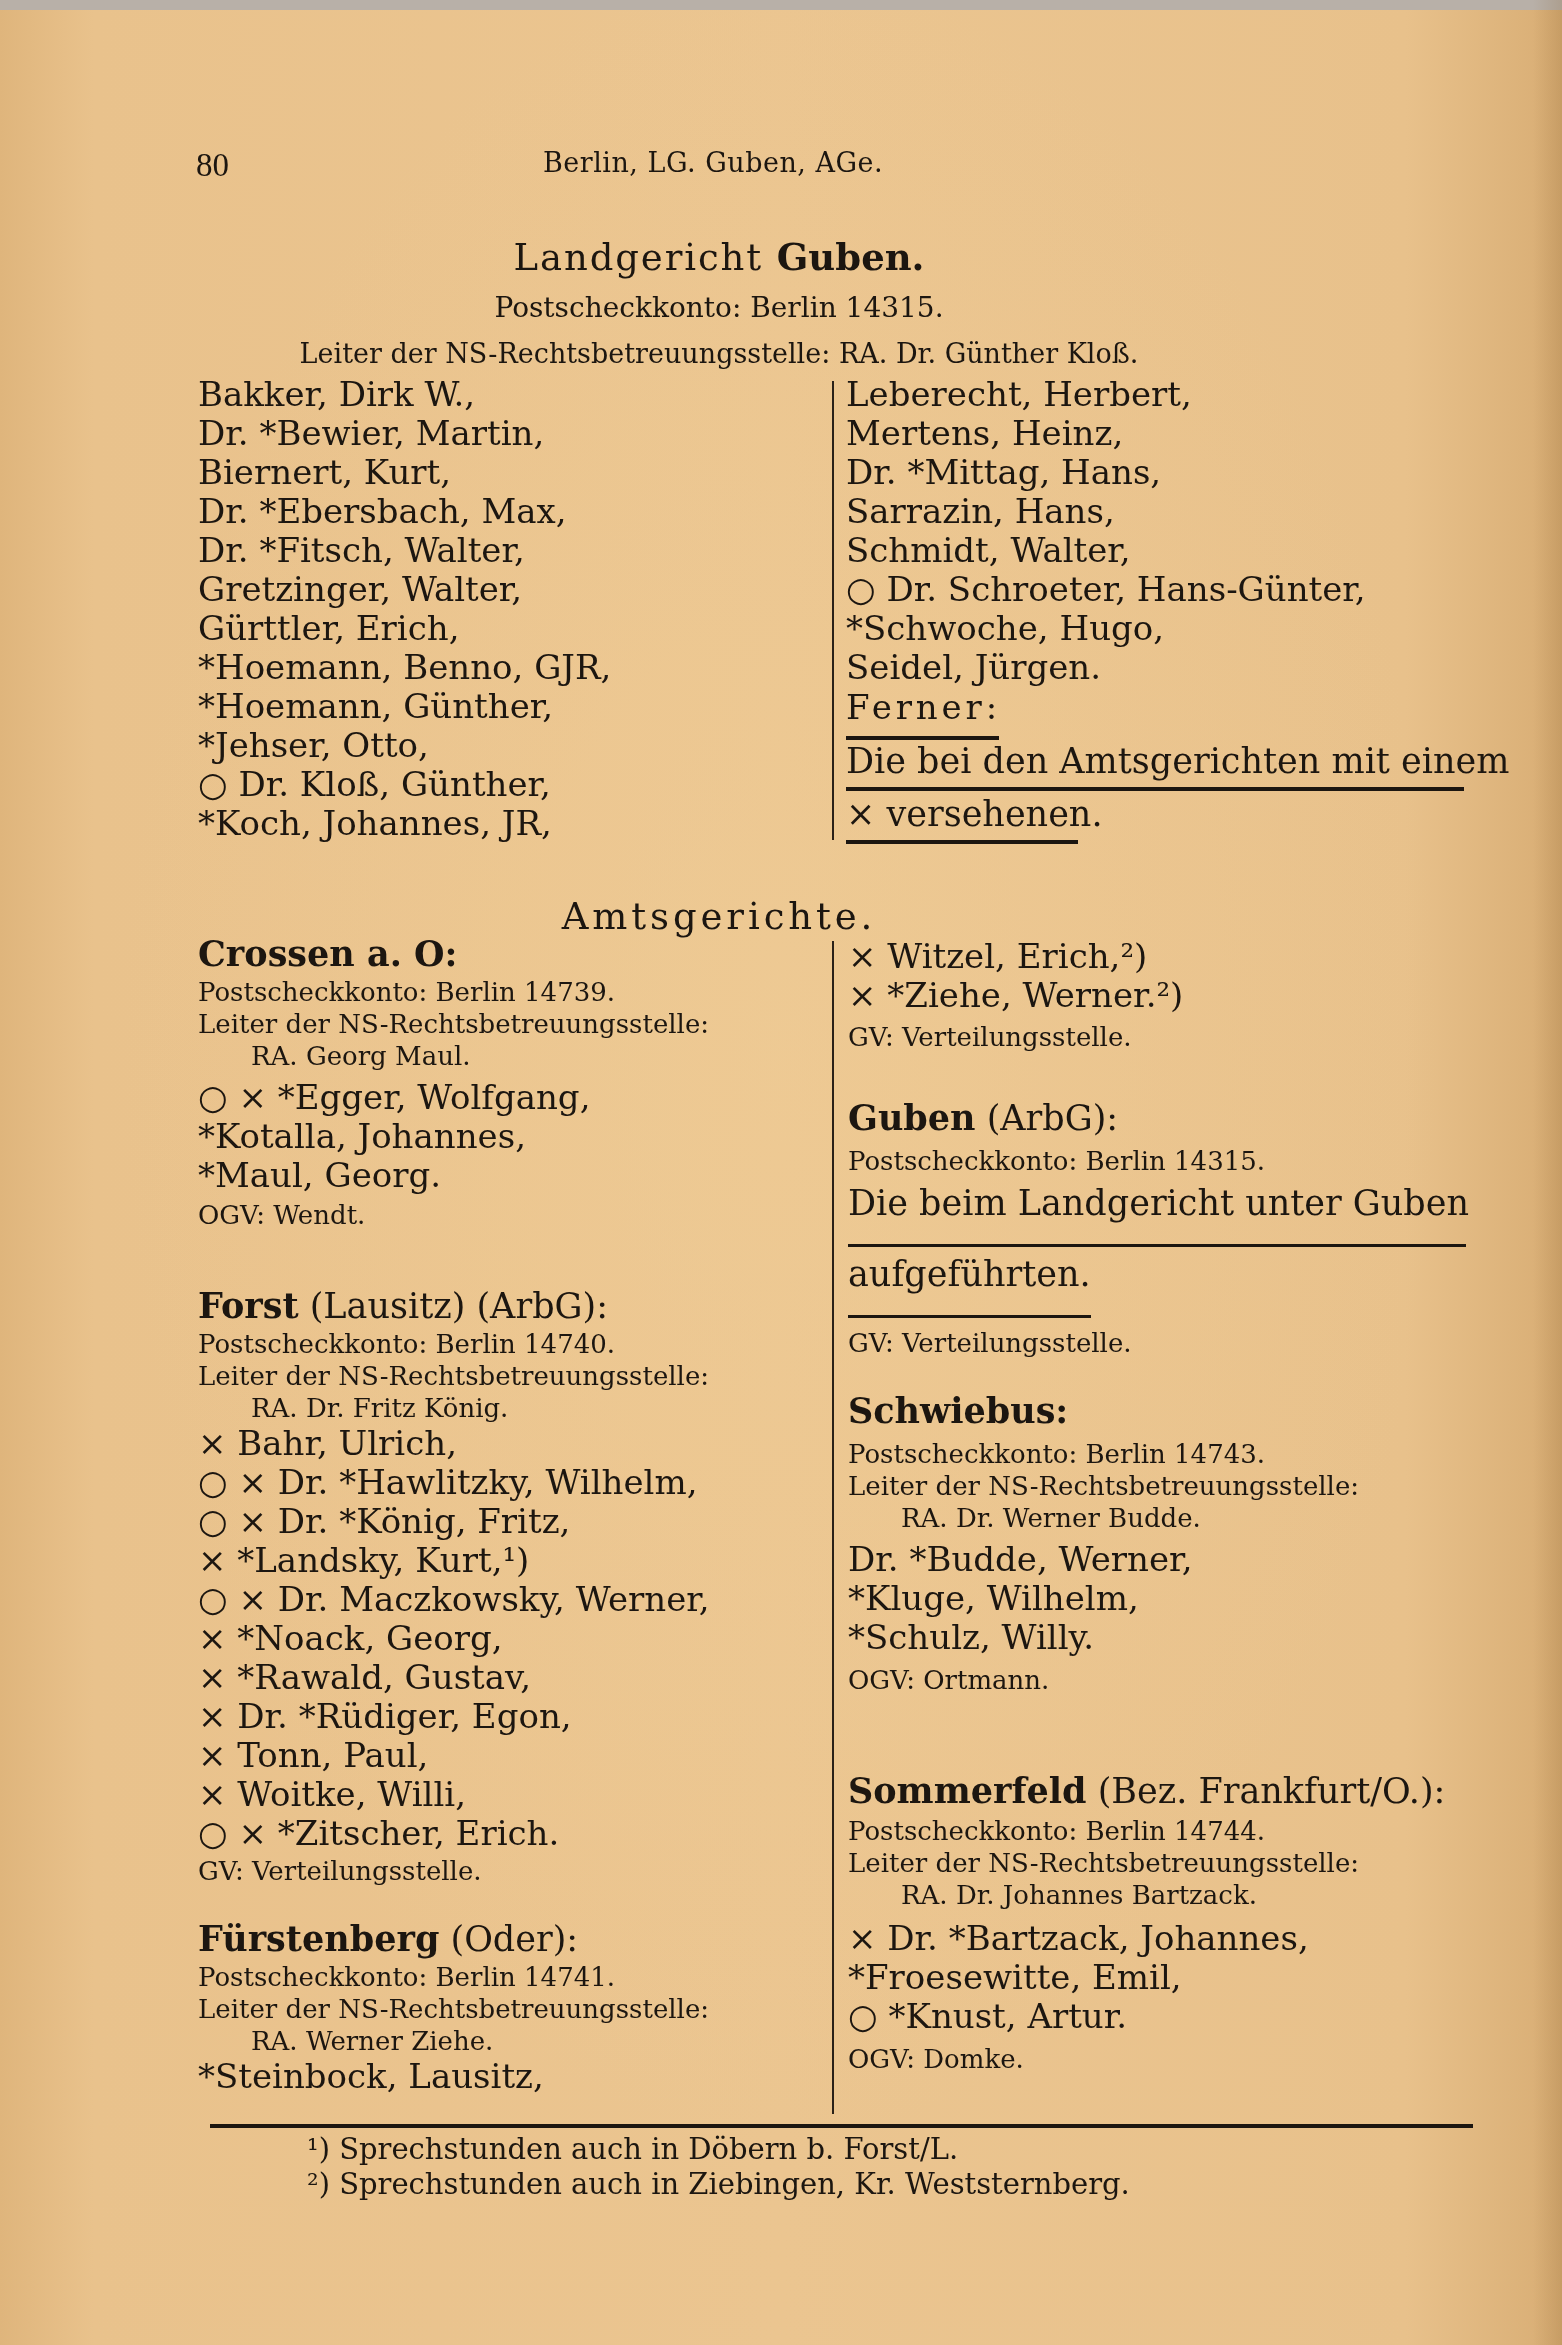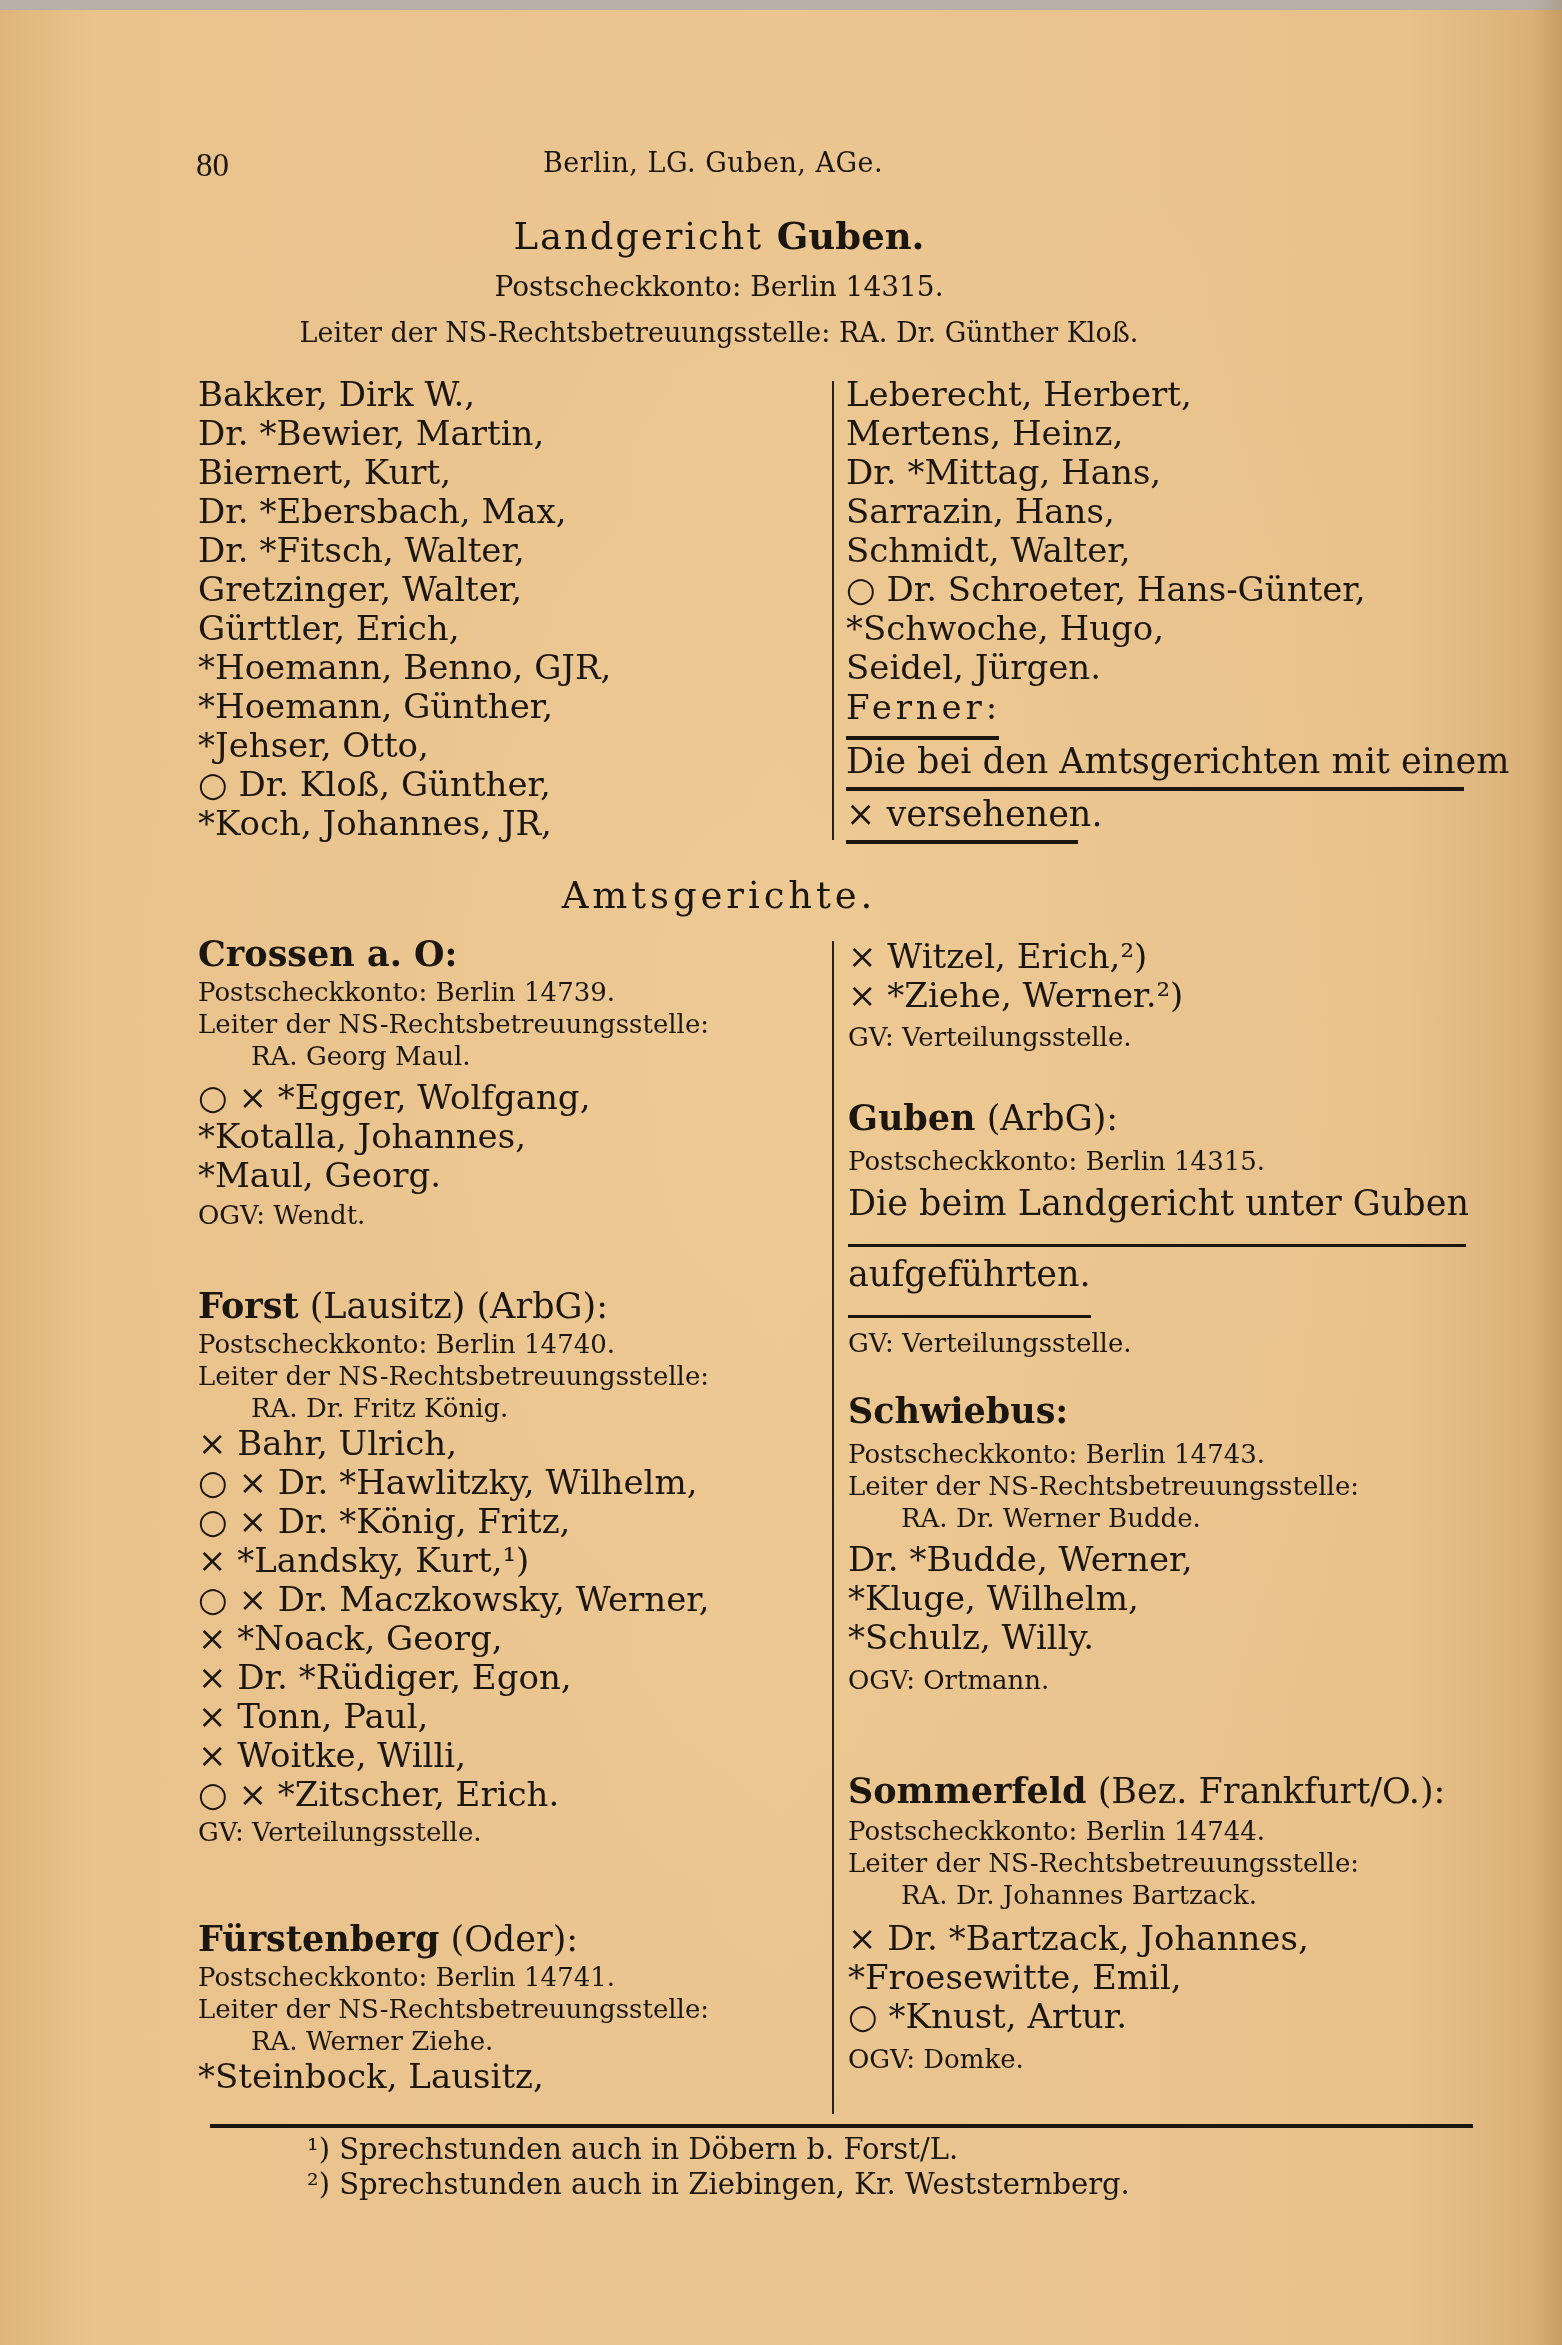--- a/index.html
+++ b/index.html
@@ -35,21 +35,21 @@
       position: absolute; top: 147px; left: 0; width: 1562px; height: 39px; padding-left: 36px;
     }
     .page-number {
       position: absolute; left: 196px; top: 0;
       font-size: 33px; font-family: "Liberation Serif", serif;
     }
     .running-title {
       position: absolute; left: 0; width: 1426px; text-align: center; top: 0;
       font-size: 27px; font-family: "DejaVu Serif", serif; letter-spacing: 0.5px;
     }
-    .center { position: absolute; left: 0; width: 1438px; text-align: center; }
+    .center { position: absolute; left: 0; width: 1438px; text-align: center; margin-top: 21px; }
     .lg-title { top: 214px; font-size: 37px; letter-spacing: 1.9px; }
     .lg-title b { font-weight: 900; letter-spacing: 0; }
     .lg-konto { top: 270px; font-size: 28px; }
     .lg-leiter { top: 317px; font-size: 27px; }
 
     .col-divider {
       position: absolute; width: 1.9px; background: #2a2118;
     }
     .list {
       position: absolute; margin: 0; padding: 0; list-style: none;
@@ -162,20 +162,21 @@
   </div>
   <div class="small">Postscheckkonto: Berlin 14740.</div>
   <div class="small">Leiter der NS-Rechtsbetreuungsstelle:</div>
   <div class="small indent">RA. Dr. Fritz König.</div>
   <div class="entry">× Bahr, Ulrich,</div>
   <div class="entry">○ × Dr. *Hawlitzky, Wilhelm,</div>
   <div class="entry">○ × Dr. *König, Fritz,</div>
   <div class="entry">× *Landsky, Kurt,¹)</div>
   <div class="entry">○ × Dr. Maczkowsky, Werner,</div>
   <div class="entry">× *Noack, Georg,</div>
+  <div class="entry">× *Rawald, Gustav,</div>
   <div class="entry">× Dr. *Rüdiger, Egon,</div>
   <div class="entry">× Tonn, Paul,</div>
   <div class="entry">× Woitke, Willi,</div>
   <div class="entry">○ × *Zitscher, Erich.</div>
   <div class="small" style="line-height:37px">GV: Verteilungsstelle.</div>
 </div>
 
 <div class="court" style="left:198px; top:1917px;">
   <div class="court-name">
     <b>Fürstenberg</b><span> (Oder):</span>

